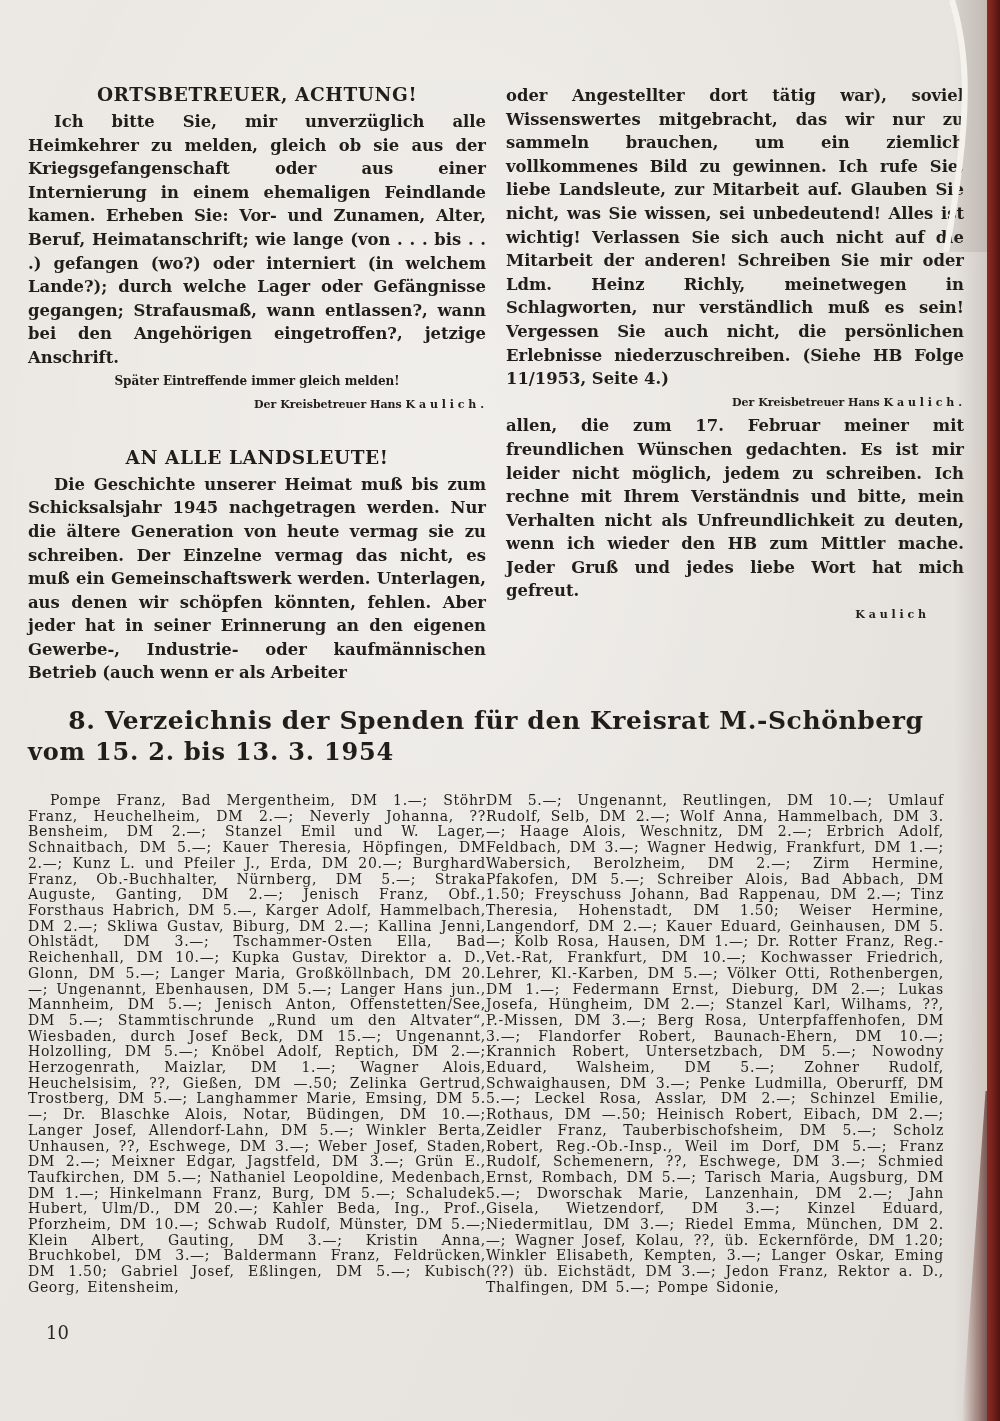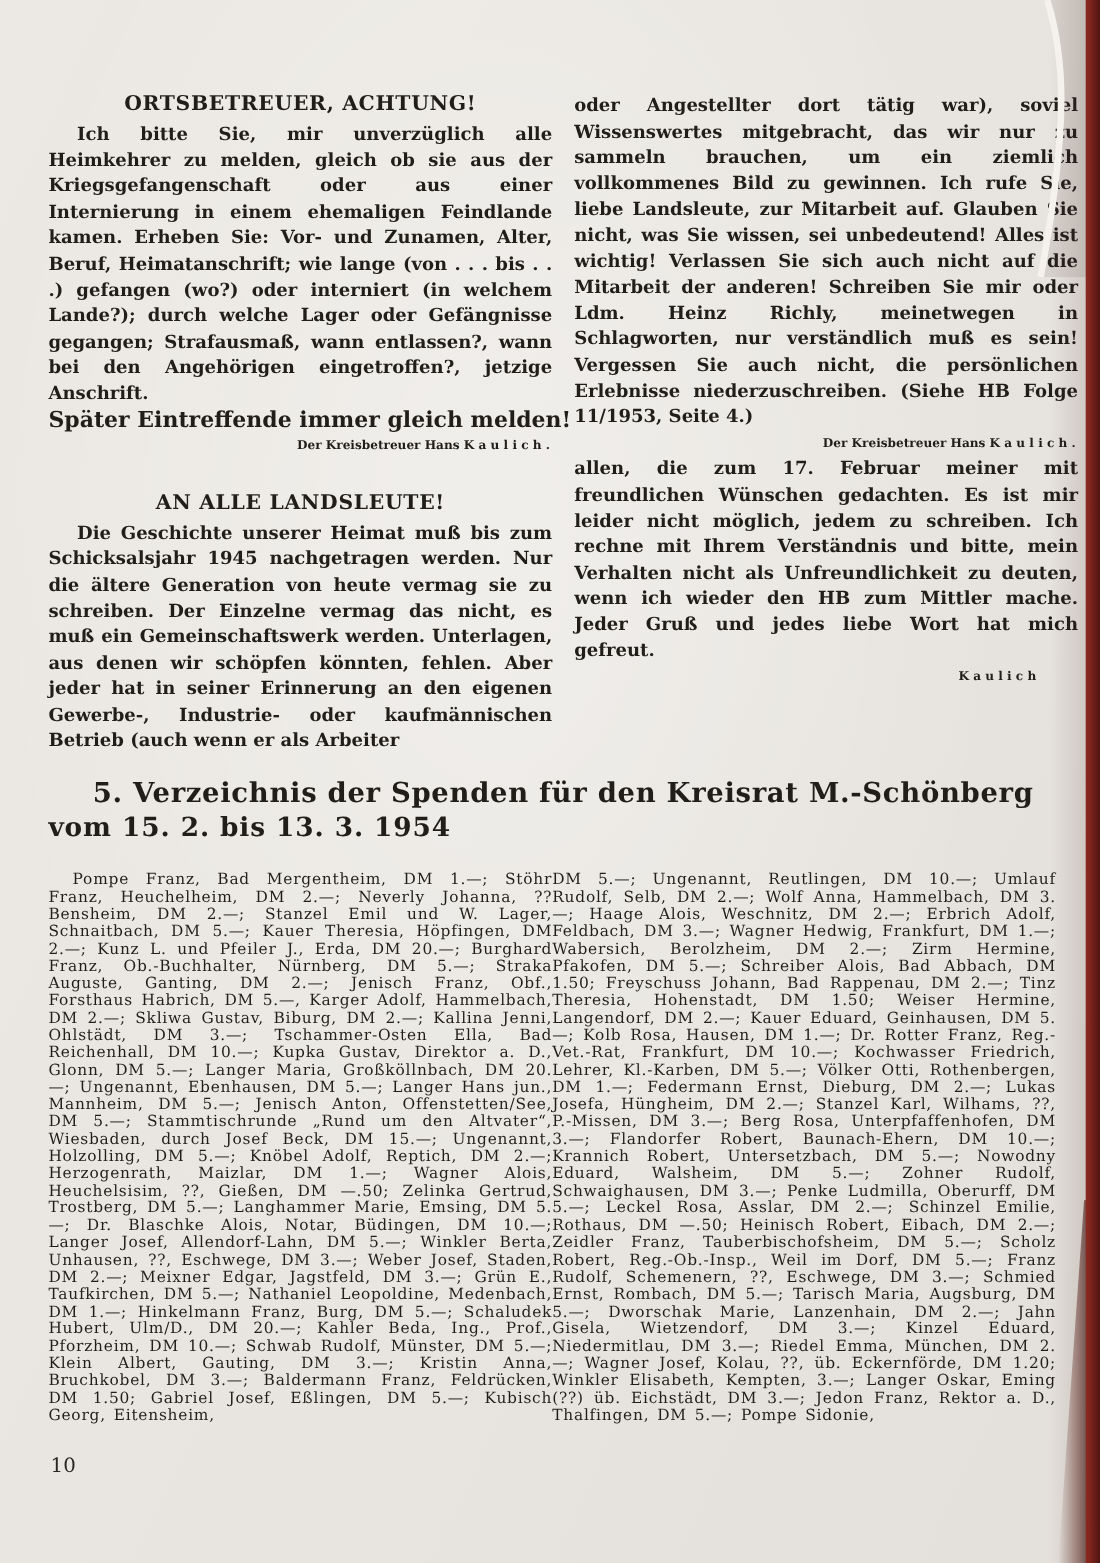--- a/index.html
+++ b/index.html
@@ -7,35 +7,35 @@
     position:relative;
     width:1000px;height:1421px;
     margin:0 auto;
     background:
       radial-gradient(ellipse at 45% 35%, rgba(255,255,255,0.35), rgba(0,0,0,0) 60%),
       linear-gradient(115deg, #ece9e4 0%, #e8e5e0 55%, #e3dfda 100%);
     overflow:hidden;
     font-family:"DejaVu Serif", serif;
     color:#211e1a;
   }
-  .content{position:absolute;left:44px;top:84px;width:936px;}
+  .content{position:absolute;left:28px;top:84px;width:936px;}
   .top-cols{display:flex;gap:20px;}
   .col{width:458px;}
   .notice-head{
     text-align:center;font-weight:bold;font-size:18.5px;
     letter-spacing:0.6px;margin:0 0 5px 0;white-space:nowrap;
   }
   .mt{margin-top:30px;}
   .body{
     font-size:16.4px;font-weight:bold;line-height:23.6px;
     text-align:justify;margin:0;
   }
   .indent{text-indent:26px;}
   .call-line{
-    font-size:20px;font-weight:bold;line-height:23.6px;
+    font-size:12px;font-weight:bold;line-height:23.6px;
     text-align:center;white-space:nowrap;
   }
   .sig{
     font-size:11px;font-weight:bold;line-height:23.6px;
     text-align:right;padding-right:2px;white-space:nowrap;
   }
   .sig-short{padding-right:38px;}
   .section-title{margin-top:21px;}
   .section-title .line1{
     text-align:center;font-weight:bold;font-size:25px;
@@ -98,21 +98,21 @@
       <div class="col">
         <p class="body">oder Angestellter dort tätig war), soviel Wissenswertes mitgebracht, das wir nur zu sammeln brauchen, um ein ziemlich vollkommenes Bild zu gewinnen. Ich rufe Sie, liebe Landsleute, zur Mitarbeit auf. Glauben Sie nicht, was Sie wissen, sei unbedeutend! Alles ist wichtig! Verlassen Sie sich auch nicht auf die Mitarbeit der anderen! Schreiben Sie mir oder Ldm. Heinz Richly, meinetwegen in Schlagworten, nur verständlich muß es sein! Vergessen Sie auch nicht, die persönlichen Erlebnisse niederzuschreiben. (Siehe HB Folge 11/1953, Seite 4.)</p>
         <div class="sig">Der Kreisbetreuer Hans K a u l i c h .</div>
         <p class="body">allen, die zum 17. Februar meiner mit freundlichen Wünschen gedachten. Es ist mir leider nicht möglich, jedem zu schreiben. Ich rechne mit Ihrem Verständnis und bitte, mein Verhalten nicht als Unfreundlichkeit zu deuten, wenn ich wieder den HB zum Mittler mache. Jeder Gruß und jedes liebe Wort hat mich gefreut.</p>
         <div class="sig sig-short">K a u l i c h</div>
       </div>
 
     </div>
 
     <div class="section-title">
-      <div class="line1">5. Verzeichnis der Spenden für den Kreisrat M.-Schönberg</div>
+      <div class="line1">8. Verzeichnis der Spenden für den Kreisrat M.-Schönberg</div>
       <div class="line2">vom 15. 2. bis 13. 3. 1954</div>
     </div>
 
     <div class="don-cols">
       <p class="don indent">Pompe Franz, Bad Mergentheim, DM 1.—; Stöhr Franz, Heuchelheim, DM 2.—; Neverly Johanna, ?? Bensheim, DM 2.—; Stanzel Emil und W. Lager, Schnaitbach, DM 5.—; Kauer Theresia, Höpfingen, DM 2.—; Kunz L. und Pfeiler J., Erda, DM 20.—; Burghard Franz, Ob.-Buchhalter, Nürnberg, DM 5.—; Straka Auguste, Ganting, DM 2.—; Jenisch Franz, Obf., Forsthaus Habrich, DM 5.—, Karger Adolf, Hammelbach, DM 2.—; Skliwa Gustav, Biburg, DM 2.—; Kallina Jenni, Ohlstädt, DM 3.—; Tschammer-Osten Ella, Bad Reichenhall, DM 10.—; Kupka Gustav, Direktor a. D., Glonn, DM 5.—; Langer Maria, Großköllnbach, DM 20.—; Ungenannt, Ebenhausen, DM 5.—; Langer Hans jun., Mannheim, DM 5.—; Jenisch Anton, Offenstetten/See, DM 5.—; Stammtischrunde „Rund um den Altvater“, Wiesbaden, durch Josef Beck, DM 15.—; Ungenannt, Holzolling, DM 5.—; Knöbel Adolf, Reptich, DM 2.—; Herzogenrath, Maizlar, DM 1.—; Wagner Alois, Heuchelsisim, ??, Gießen, DM —.50; Zelinka Gertrud, Trostberg, DM 5.—; Langhammer Marie, Emsing, DM 5.—; Dr. Blaschke Alois, Notar, Büdingen, DM 10.—; Langer Josef, Allendorf-Lahn, DM 5.—; Winkler Berta, Unhausen, ??, Eschwege, DM 3.—; Weber Josef, Staden, DM 2.—; Meixner Edgar, Jagstfeld, DM 3.—; Grün E., Taufkirchen, DM 5.—; Nathaniel Leopoldine, Medenbach, DM 1.—; Hinkelmann Franz, Burg, DM 5.—; Schaludek Hubert, Ulm/D., DM 20.—; Kahler Beda, Ing., Prof., Pforzheim, DM 10.—; Schwab Rudolf, Münster, DM 5.—; Klein Albert, Gauting, DM 3.—; Kristin Anna, Bruchkobel, DM 3.—; Baldermann Franz, Feldrücken, DM 1.50; Gabriel Josef, Eßlingen, DM 5.—; Kubisch Georg, Eitensheim,</p>
       <p class="don">DM 5.—; Ungenannt, Reutlingen, DM 10.—; Umlauf Rudolf, Selb, DM 2.—; Wolf Anna, Hammelbach, DM 3.—; Haage Alois, Weschnitz, DM 2.—; Erbrich Adolf, Feldbach, DM 3.—; Wagner Hedwig, Frankfurt, DM 1.—; Wabersich, Berolzheim, DM 2.—; Zirm Hermine, Pfakofen, DM 5.—; Schreiber Alois, Bad Abbach, DM 1.50; Freyschuss Johann, Bad Rappenau, DM 2.—; Tinz Theresia, Hohenstadt, DM 1.50; Weiser Hermine, Langendorf, DM 2.—; Kauer Eduard, Geinhausen, DM 5.—; Kolb Rosa, Hausen, DM 1.—; Dr. Rotter Franz, Reg.-Vet.-Rat, Frankfurt, DM 10.—; Kochwasser Friedrich, Lehrer, Kl.-Karben, DM 5.—; Völker Otti, Rothenbergen, DM 1.—; Federmann Ernst, Dieburg, DM 2.—; Lukas Josefa, Hüngheim, DM 2.—; Stanzel Karl, Wilhams, ??, P.-Missen, DM 3.—; Berg Rosa, Unterpfaffenhofen, DM 3.—; Flandorfer Robert, Baunach-Ehern, DM 10.—; Krannich Robert, Untersetzbach, DM 5.—; Nowodny Eduard, Walsheim, DM 5.—; Zohner Rudolf, Schwaighausen, DM 3.—; Penke Ludmilla, Oberurff, DM 5.—; Leckel Rosa, Asslar, DM 2.—; Schinzel Emilie, Rothaus, DM —.50; Heinisch Robert, Eibach, DM 2.—; Zeidler Franz, Tauberbischofsheim, DM 5.—; Scholz Robert, Reg.-Ob.-Insp., Weil im Dorf, DM 5.—; Franz Rudolf, Schemenern, ??, Eschwege, DM 3.—; Schmied Ernst, Rombach, DM 5.—; Tarisch Maria, Augsburg, DM 5.—; Dworschak Marie, Lanzenhain, DM 2.—; Jahn Gisela, Wietzendorf, DM 3.—; Kinzel Eduard, Niedermitlau, DM 3.—; Riedel Emma, München, DM 2.—; Wagner Josef, Kolau, ??, üb. Eckernförde, DM 1.20; Winkler Elisabeth, Kempten, 3.—; Langer Oskar, Eming (??) üb. Eichstädt, DM 3.—; Jedon Franz, Rektor a. D., Thalfingen, DM 5.—; Pompe Sidonie,</p>
     </div>
 
   </div>
 

